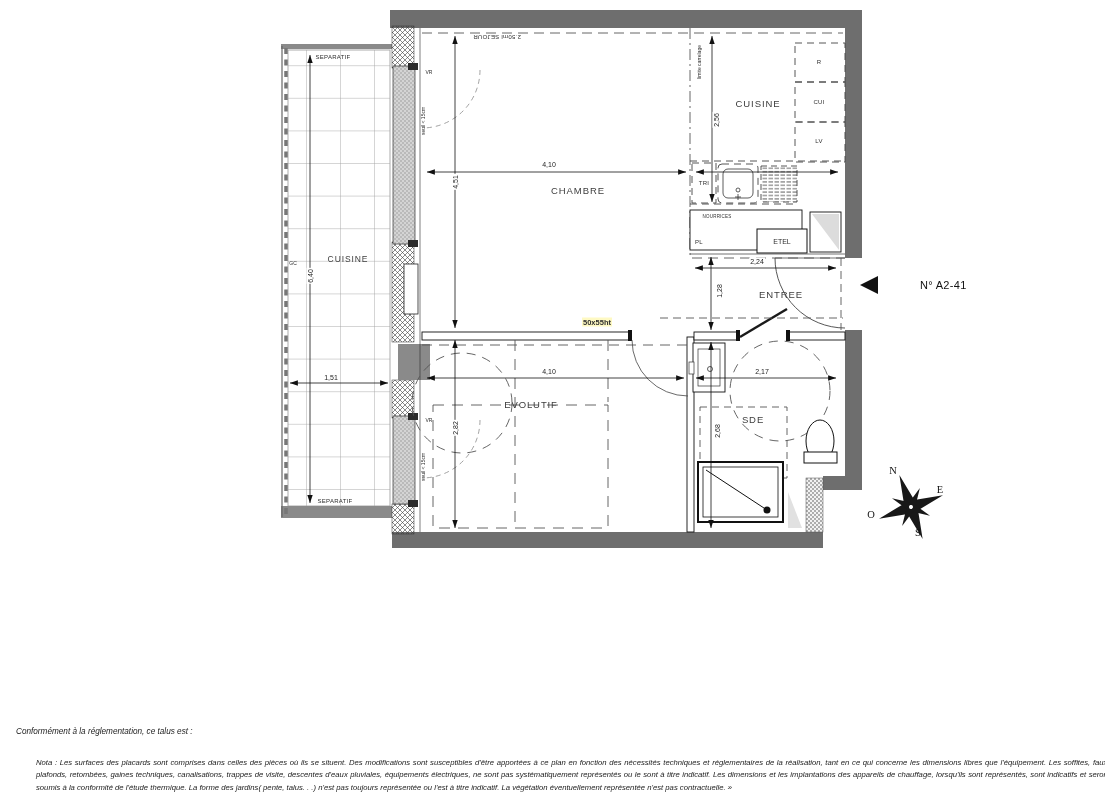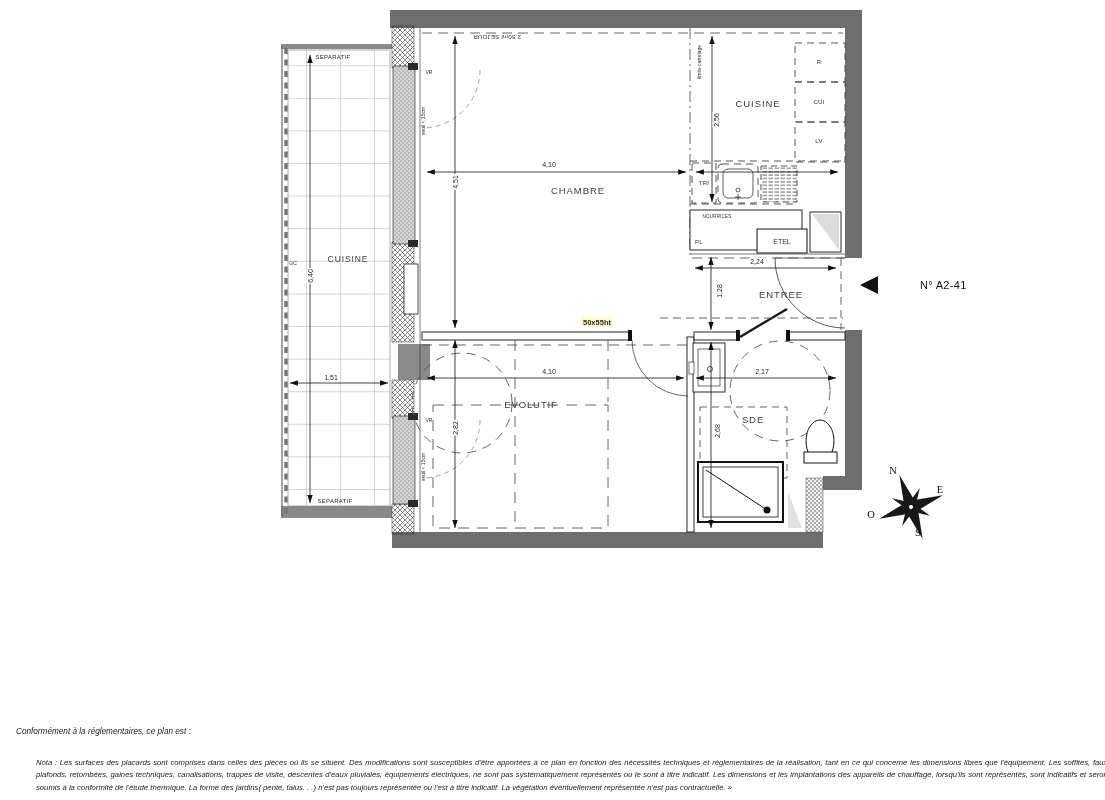--- a/index.html
+++ b/index.html
@@ -239,16 +239,16 @@
 
 <div class="lbl dim" style="left:762px;top:371px">2,17</div>
 <div class="lbl dim r90" style="left:717px;top:431px">2,68</div>
 <div class="lbl room" style="left:736px;top:419px">SDE</div>
 
 <div class="lbl cletter" style="left:893px;top:470px">N</div>
 <div class="lbl cletter" style="left:940px;top:489px">E</div>
 <div class="lbl cletter" style="left:871px;top:514px">O</div>
 <div class="lbl cletter" style="left:918px;top:532px">S</div>
 
-<div class="conf">Conformément à la réglementaires, ce plan est :</div>
+<div class="conf">Conformément à la réglementation, ce talus est :</div>
 <div class="nota">Nota : Les surfaces des placards sont comprises dans celles des pièces où ils se situent. Des modifications sont susceptibles d'être apportées à ce plan en fonction des nécessités techniques et réglementaires de la réalisation, tant en ce qui concerne les dimensions libres que l'équipement.  Les soffites, faux-plafonds, retombées, gaines techniques, canalisations, trappes de visite, descentes d'eaux pluviales, équipements électriques, ne sont pas systématiquement représentés ou le sont à titre indicatif. Les dimensions et les implantations des appareils de chauffage, lorsqu'ils sont représentés, sont indicatifs et seront soumis à la conformité de l'étude thermique. La forme des jardins( pente, talus. . .) n'est pas toujours représentée ou l'est à titre indicatif. La végétation éventuellement représentée n'est pas contractuelle. »</div>
 
 </div>
 
 </body></html>

